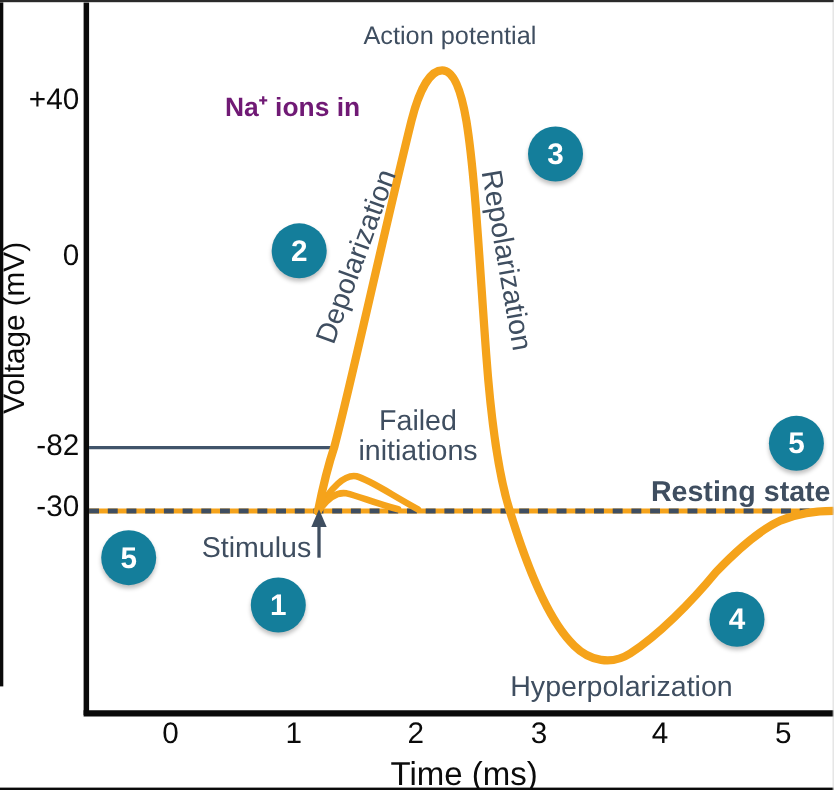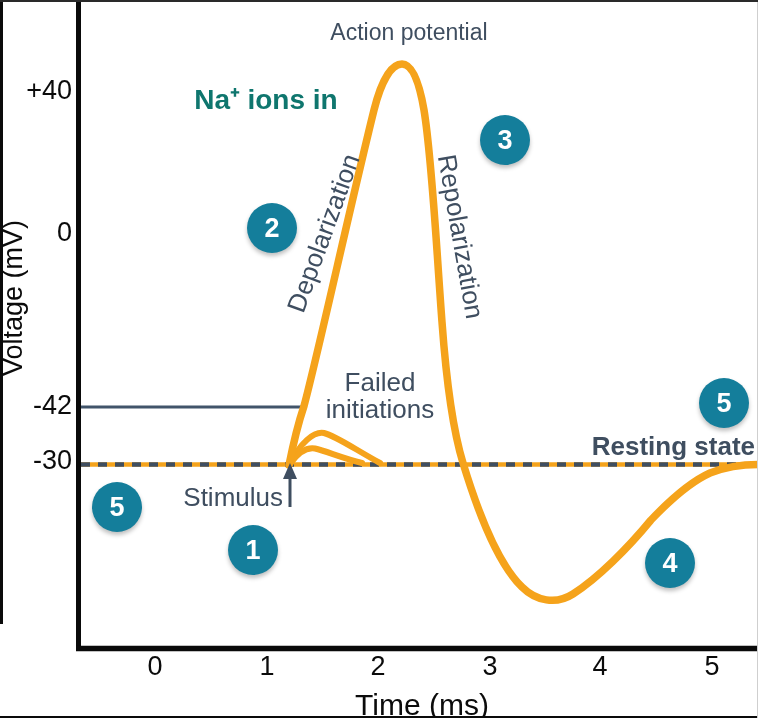--- a/index.html
+++ b/index.html
@@ -9,21 +9,21 @@
     border-top:2px solid #2a2a2a;
   }
   .edge-left{position:absolute;left:0;top:0;width:3px;height:622px;background:#0a0a0a;}
   .edge-bottom{position:absolute;left:0;bottom:0;width:758px;height:4px;background:#0a0a0a;}
   .edge-right{position:absolute;right:0;top:0;width:1px;height:100%;background:#cfcfcf;}
   svg{position:absolute;left:0;top:0;}
   .lbl{position:absolute;color:#3f4e60;font-size:26px;font-weight:500;line-height:1.05;white-space:nowrap;}
   .center{text-align:center;}
   .right{text-align:right;}
   .black{color:#0b0b0b;}
-  .green{color:#0f766e;font-weight:700;font-size:28px;}
+  .green{color:#701a75;font-weight:700;font-size:24px;}
   .title{left:259px;top:18px;width:300px;font-size:23px;}
   .na-in{left:166px;top:83px;width:200px;}
   .k-out{left:480px;top:259px;width:200px;}
   .depol{left:201px;top:216px;width:250px;height:32px;transform:rotate(-70deg);}
   .repol{left:333px;top:219px;width:250px;height:32px;transform:rotate(80deg);}
   .threshold{left:85px;top:374px;width:200px;}
   .failed{left:290px;top:367px;width:180px;text-align:center;line-height:27px;}
   .failed span{display:block;}
   .stimulus{left:136px;top:482px;width:147px;}
   .resting{left:558px;top:431px;width:197px;font-weight:bold;}
@@ -81,29 +81,30 @@
 
   <div class="lbl title center">Action potential</div>
   <div class="lbl depol center">Depolarization</div>
   <div class="lbl repol center">Repolarization</div>
   <div class="lbl failed">
     <span>Failed</span>
     <span>initiations</span>
   </div>
   <div class="lbl stimulus right">Stimulus</div>
   <div class="lbl resting right">Resting state</div>
+  <div class="lbl hyper center">Hyperpolarization</div>
 
   <div class="lbl na-in center green">Na⁺ ions in</div>
 
   <div class="lbl time-label center black">Time (ms)</div>
   <div class="lbl voltage-label center black">Voltage (mV)</div>
 
   <div class="lbl ytick yt40 right black">+40</div>
   <div class="lbl ytick yt0 right black">0</div>
-  <div class="lbl ytick yt55 right black">-42</div>
+  <div class="lbl ytick yt55 right black">-82</div>
   <div class="lbl ytick yt70 right black">-30</div>
 
   <div class="lbl xtick xt0 black">0</div>
   <div class="lbl xtick xt1 black">1</div>
   <div class="lbl xtick xt2 black">2</div>
   <div class="lbl xtick xt3 black">3</div>
   <div class="lbl xtick xt4 black">4</div>
   <div class="lbl xtick xt5 black">5</div>
 
   <div class="num n1">1</div>

